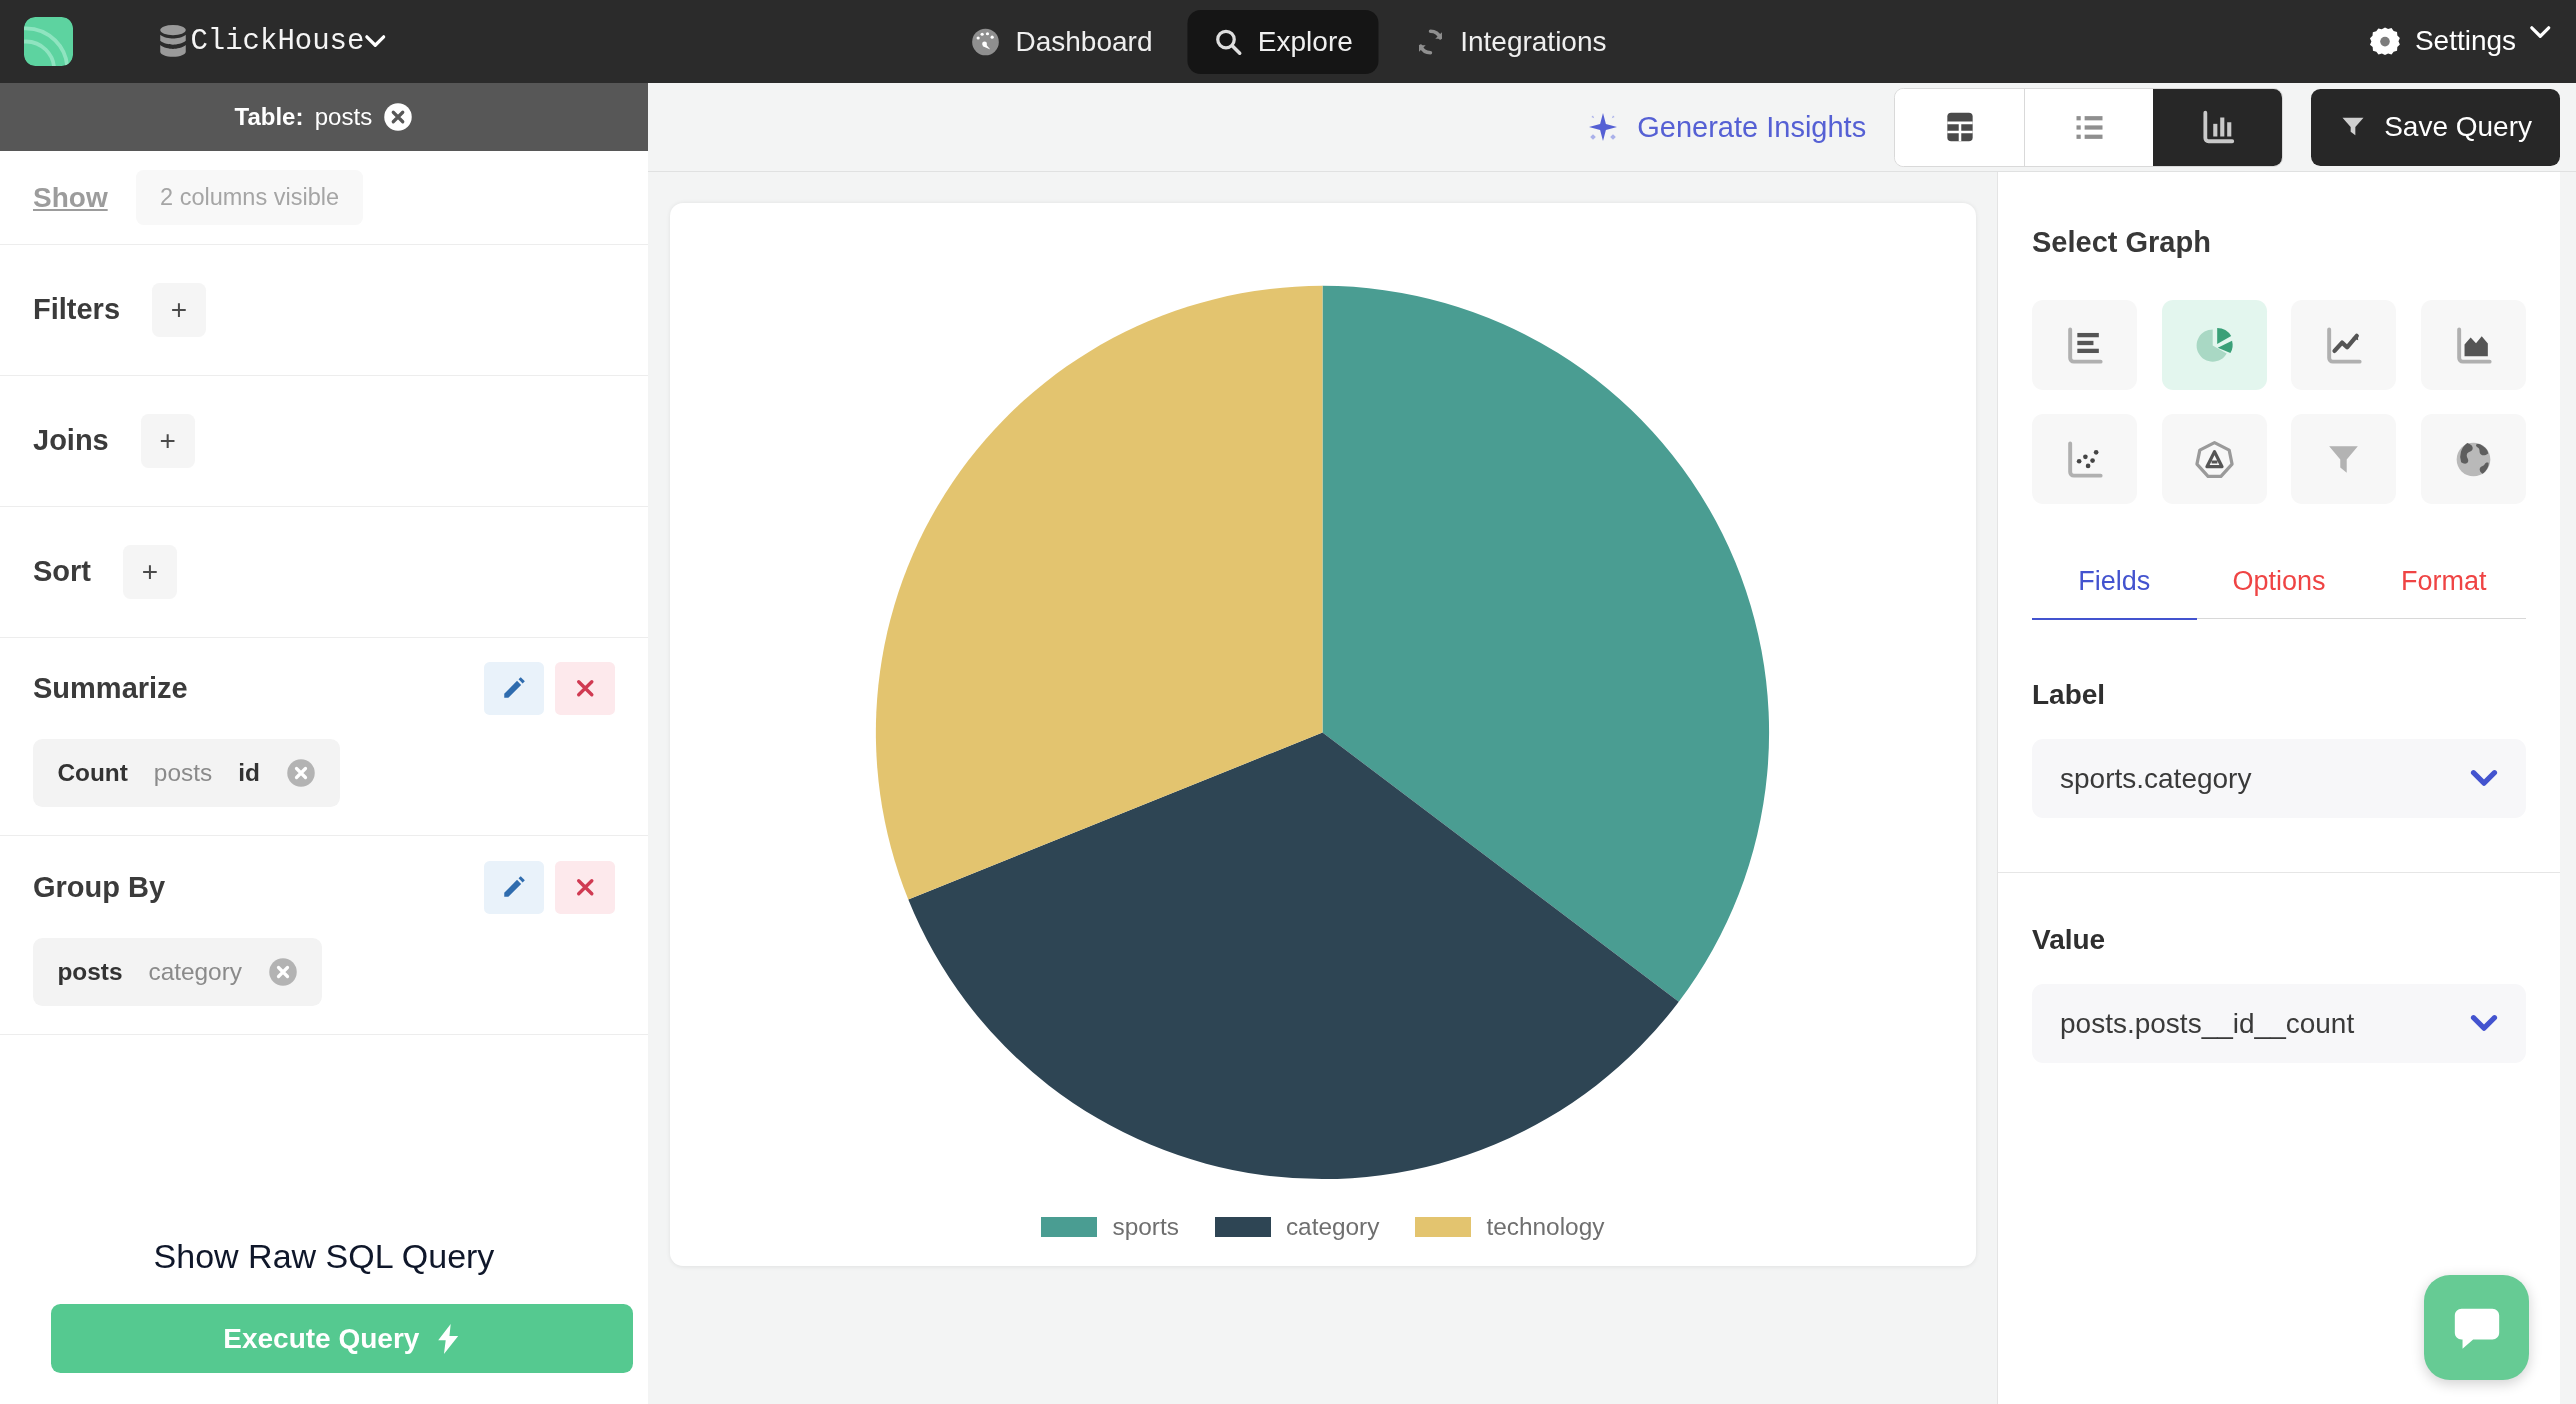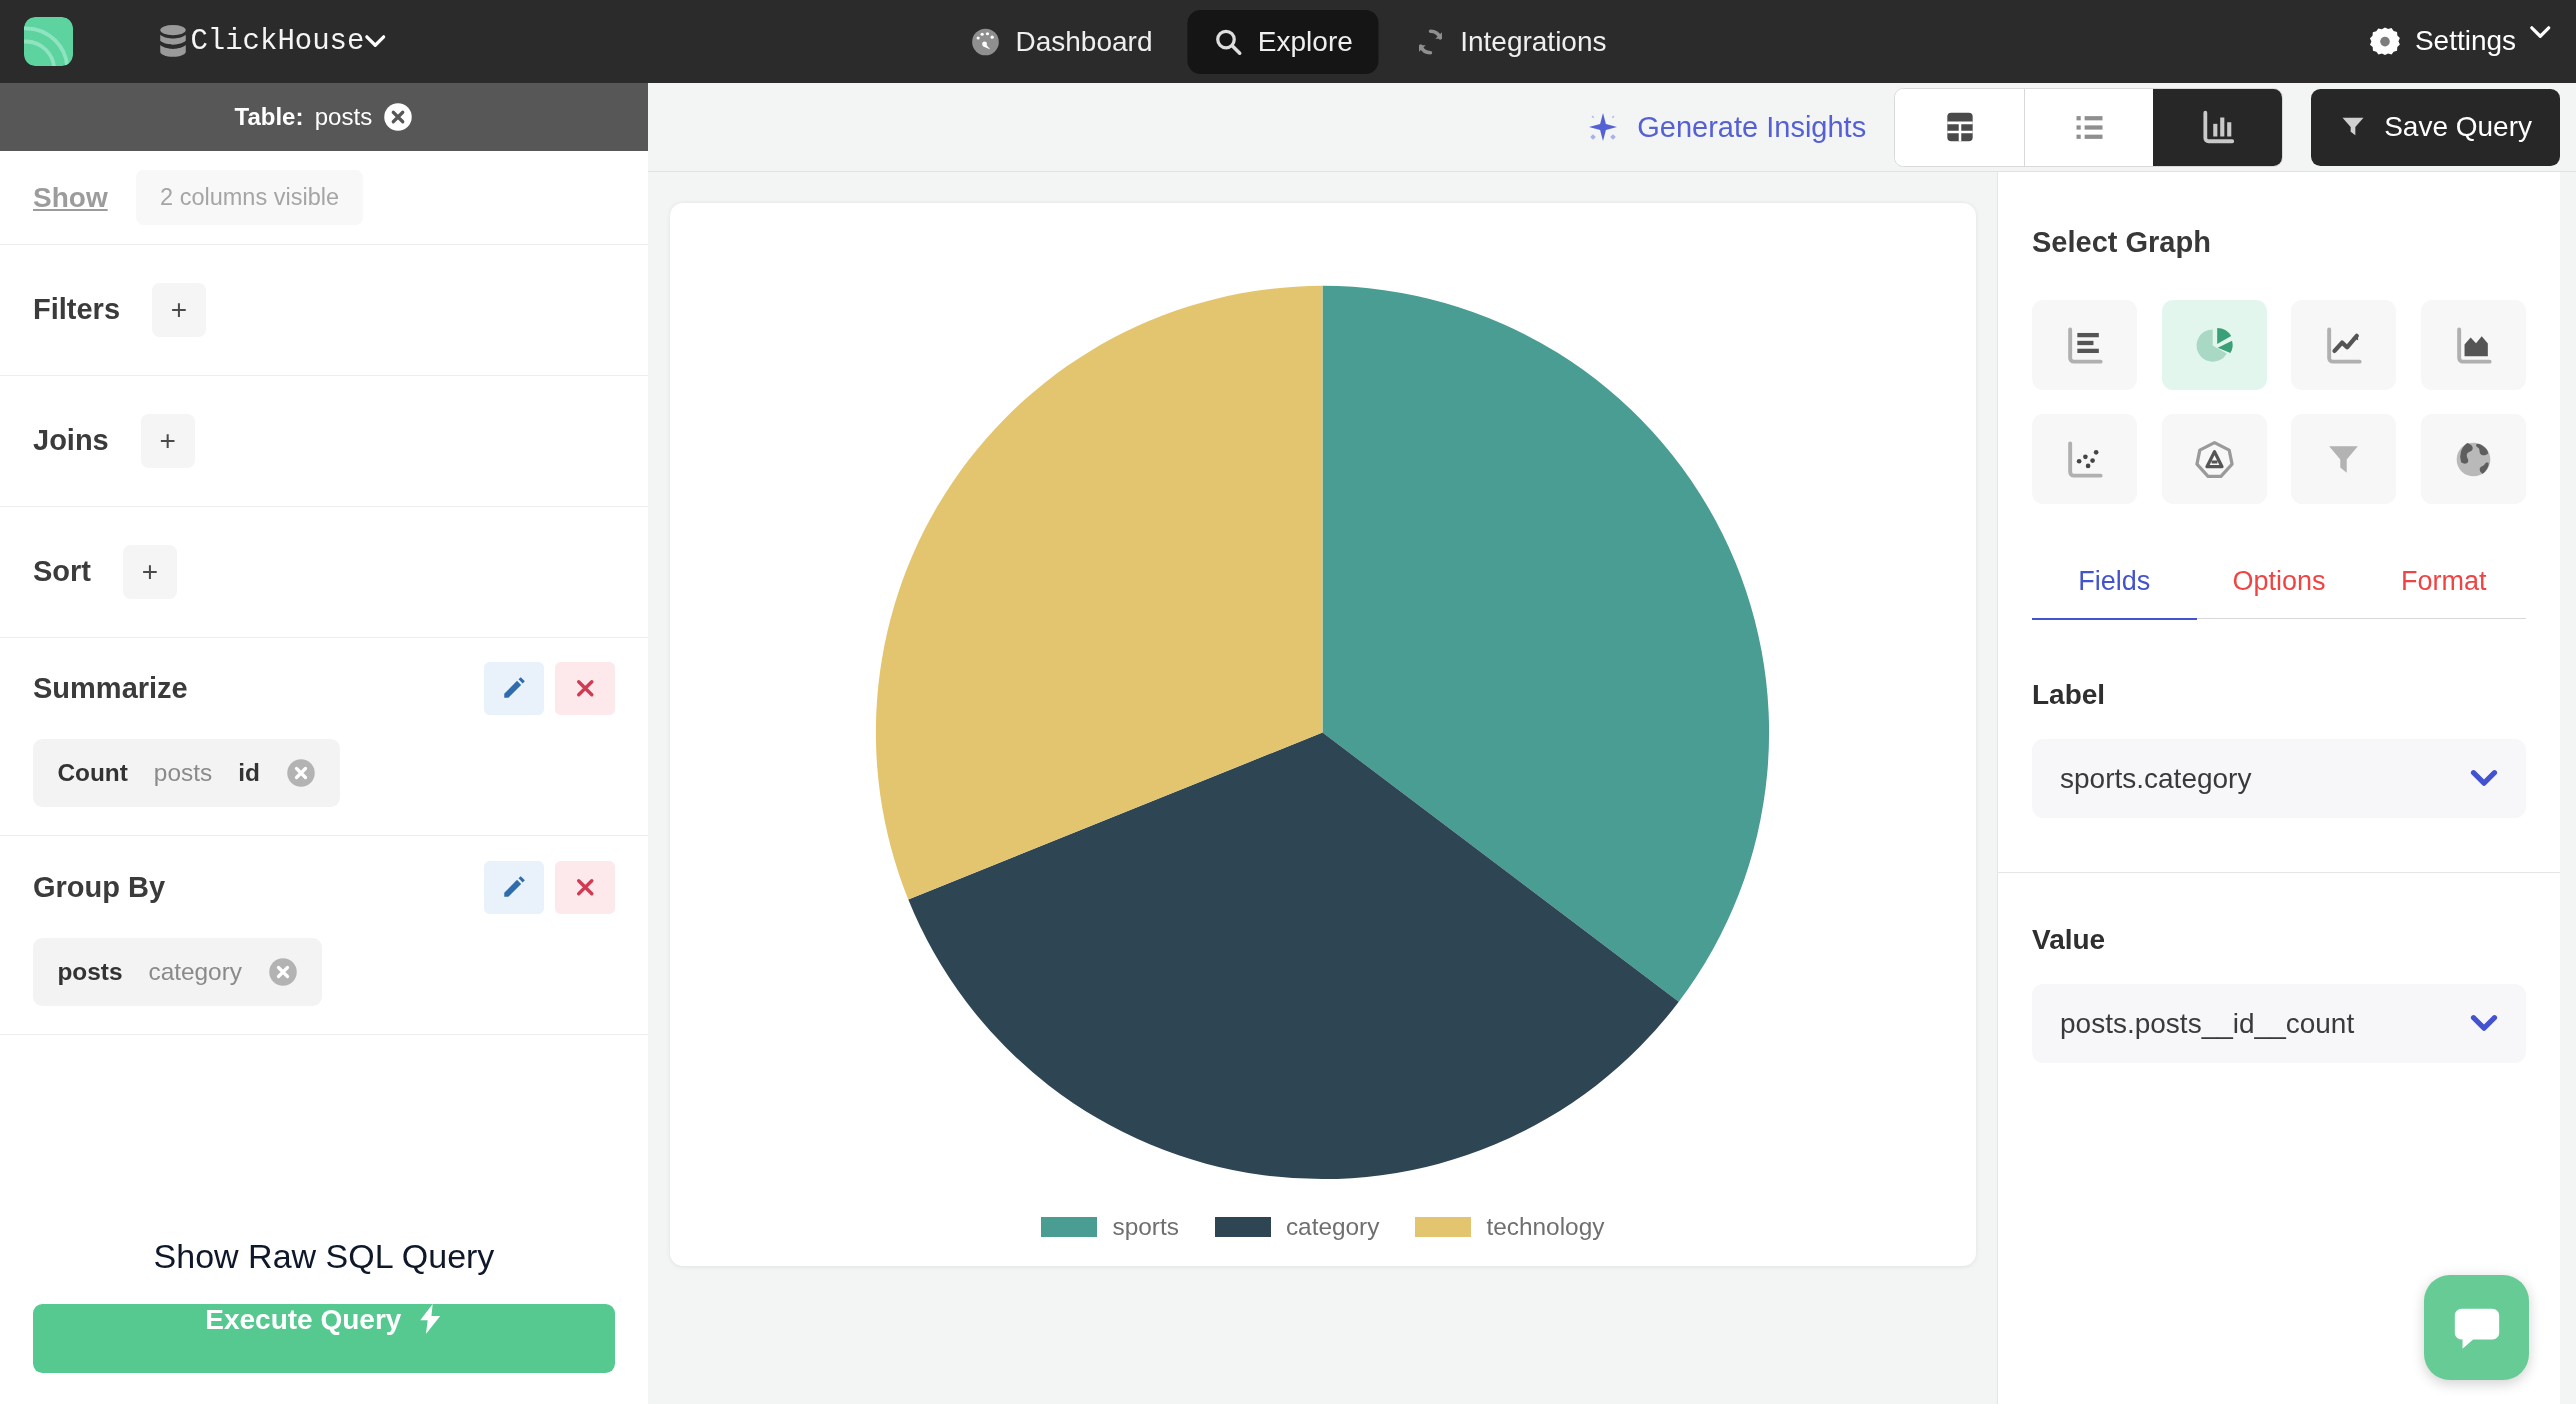--- a/index.html
+++ b/index.html
@@ -41,21 +41,21 @@
               display:flex; align-items:center; justify-content:center; }
   .icon-btn.edit { background:#e9f2fa; }
   .icon-btn.delete { background:#fde9ec; }
   .field-chip { display:inline-flex; align-items:center; gap:26px; background:#f3f3f3; border-radius:9.4px;
                 padding:19px 24.4px; margin-top:24.4px; font-size:24.4px; }
   .field-chip .bold { font-weight:bold; color:#333; }
   .field-chip .dim { color:#8a8a8a; }
   .sidebar-bottom { margin-top:auto; flex:none; padding-bottom:32px; }
   .raw-sql-link { display:block; text-align:center; color:#0f172a; font-size:34px; margin-bottom:28px;
                   cursor:pointer; text-decoration:none; }
-  .execute-btn { display:flex; justify-content:center; gap:17px; margin:0 33px;
+  .execute-btn { display:flex; align-items:center; justify-content:center; gap:17px; margin:0 51px;
                  width:582px; height:69px; background:#55c990; color:#fff; font-size:28px; font-weight:bold;
                  border:none; border-radius:9.4px; cursor:pointer; font-family:inherit; }
 
   
   .main { position:absolute; top:83px; left:648px; width:1928px; height:1322px; display:flex; flex-direction:column; }
   .toolbar { height:89px; flex:none; border-bottom:0.9px solid #e0e1e1; display:flex; align-items:center;
              justify-content:flex-end; gap:28px; padding-right:16px; background:#f3f4f4; }
   .gen-insights { display:flex; align-items:center; gap:17px; color:#5560d4; font-size:29px; cursor:pointer; }
   .segmented { display:flex; border:0.9px solid #d9d9d9; border-radius:9.4px; overflow:hidden; background:#fff; }
   .seg-btn { width:129px; height:77px; display:flex; align-items:center; justify-content:center;

